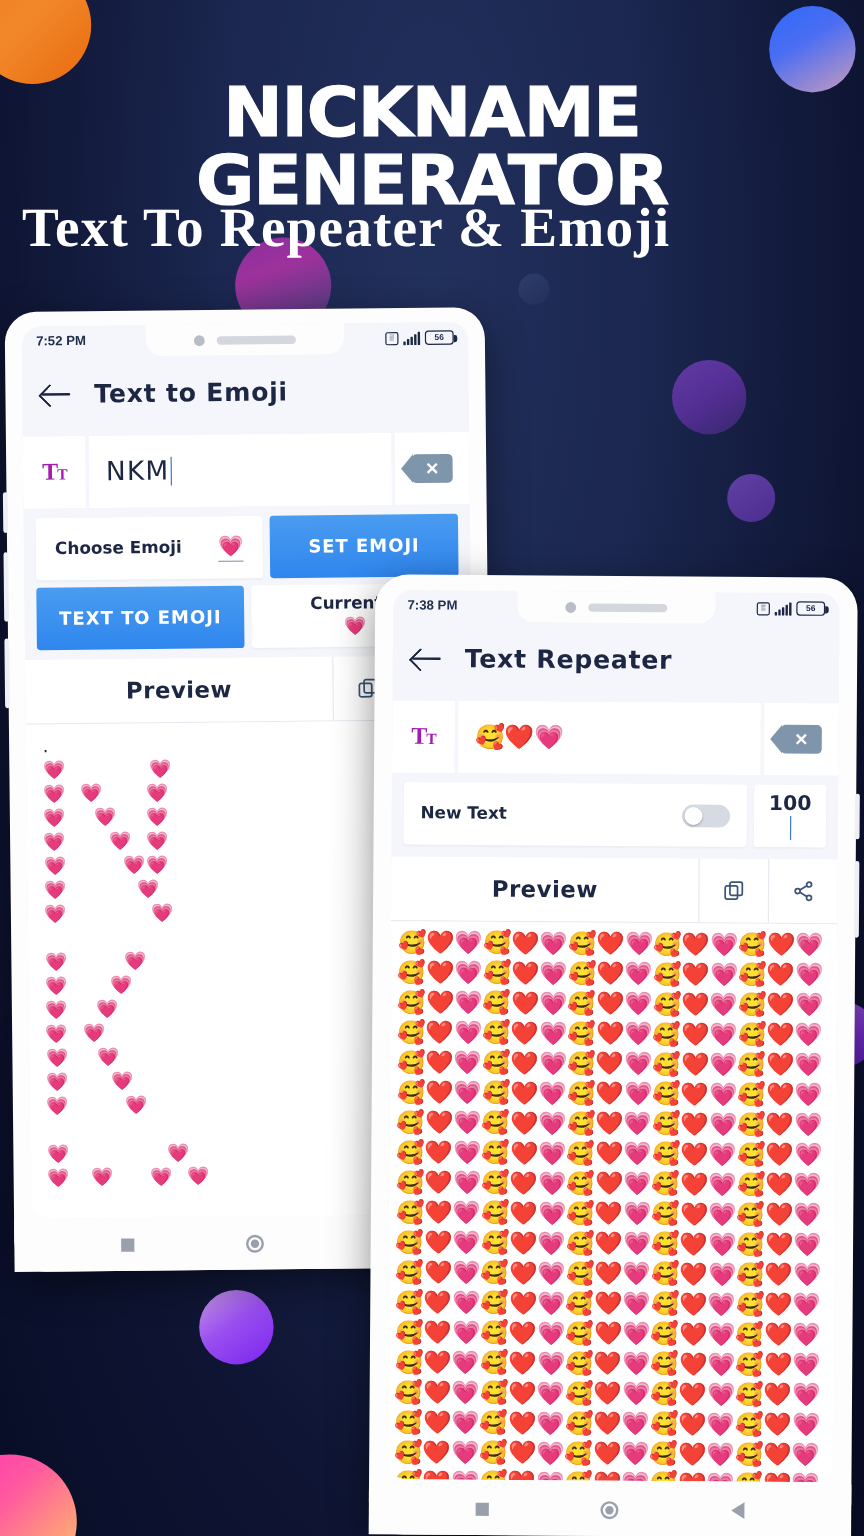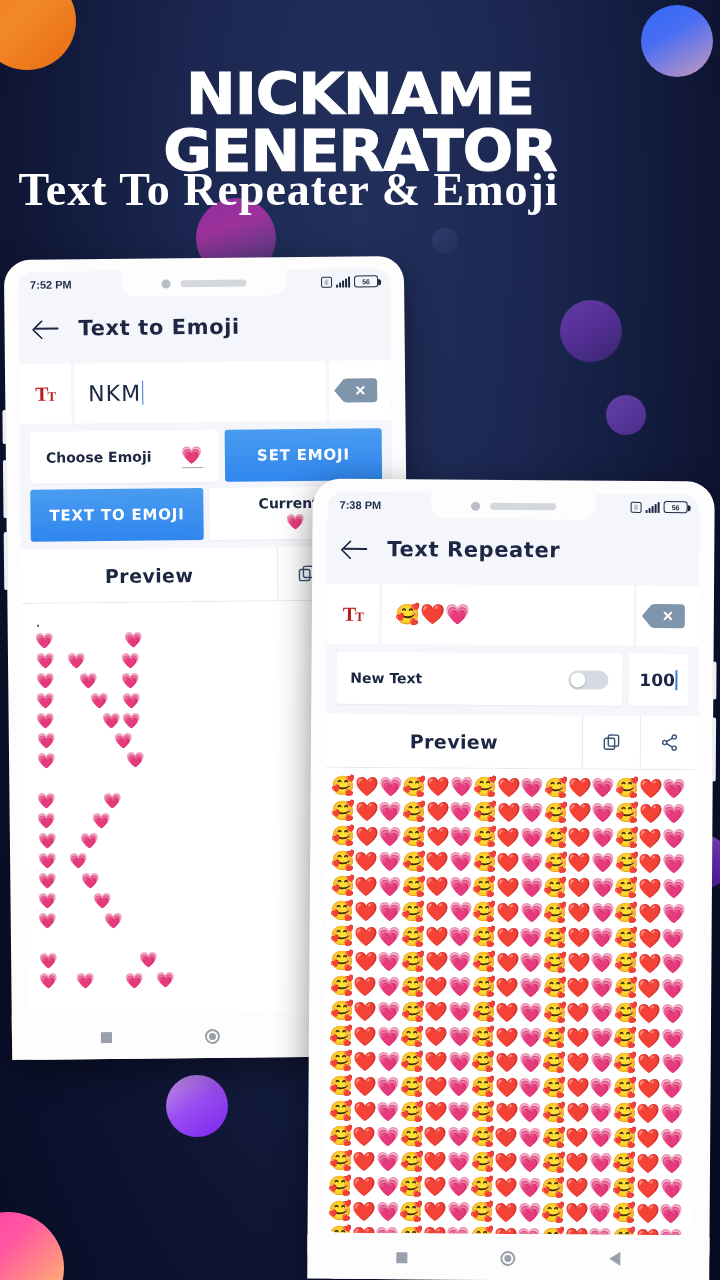--- a/index.html
+++ b/index.html
@@ -169,21 +169,21 @@
   
   .input-row {
     position: absolute; left: 0; right: 0;
     display: flex; align-items: stretch; height: 60px;
     background: #f4f6fb; gap: 3px;
   }
   .tt-cell {
     width: 52px; background: #fff; display:flex; align-items:center;
     justify-content:center; flex:none;
   }
-  .tt-glyph { font-size: 20px; font-weight: 700; color: #b91c1c;
+  .tt-glyph { font-size: 20px; font-weight: 700; color: #a21caf;
               font-family: "Liberation Serif", serif; letter-spacing:-1px; }
   .tt-glyph small { font-size: 13px; }
   .txt-cell {
     flex: 1; background: #fff; display: flex; align-items: center;
     padding-left: 14px; overflow: hidden;
   }
   .txt-value { font-size: 22px; color: #1d2744; letter-spacing: 1px;
                font-family: "DejaVu Sans", sans-serif; }
   .txt-value.emoji { font-size: 20px; letter-spacing: 0; }
   .caret { display:inline-block; width:1.6px; height:24px; background:#3a7bd5;
@@ -226,21 +226,21 @@
     width: 40px; height: 19px; border-radius: 10px; background: #d6dae2;
     position: relative; flex: none;
   }
   .toggle:after {
     content:''; position:absolute; left:2px; top:2px; width:15px; height:15px;
     border-radius:50%; background:#fff; box-shadow:0 1px 2px rgba(0,0,0,.25);
   }
   .num-box { width: 60px; background:#fff; border-radius:3px;
              display:flex; align-items:center; justify-content:center;
              font-size:17px; color:#1d2744; font-weight:600;
-             font-family:"DejaVu Sans", sans-serif; }
+             font-family:"DejaVu Sans", sans-serif;flex-direction:column; }
 
   
   .preview-bar {
     position: absolute; left:0; right:0; height: 54px; background: #fff;
     display:flex; align-items:center; border-bottom: 1px solid #e6e9f0;
   }
   .preview-title { flex:1; text-align:center; font-size: 19px; font-weight: 700;
                    color:#1d2744; letter-spacing:.4px;
                    font-family:"DejaVu Sans", sans-serif; }
   .pv-ico { width: 58px; display:flex; align-items:center; justify-content:center;

